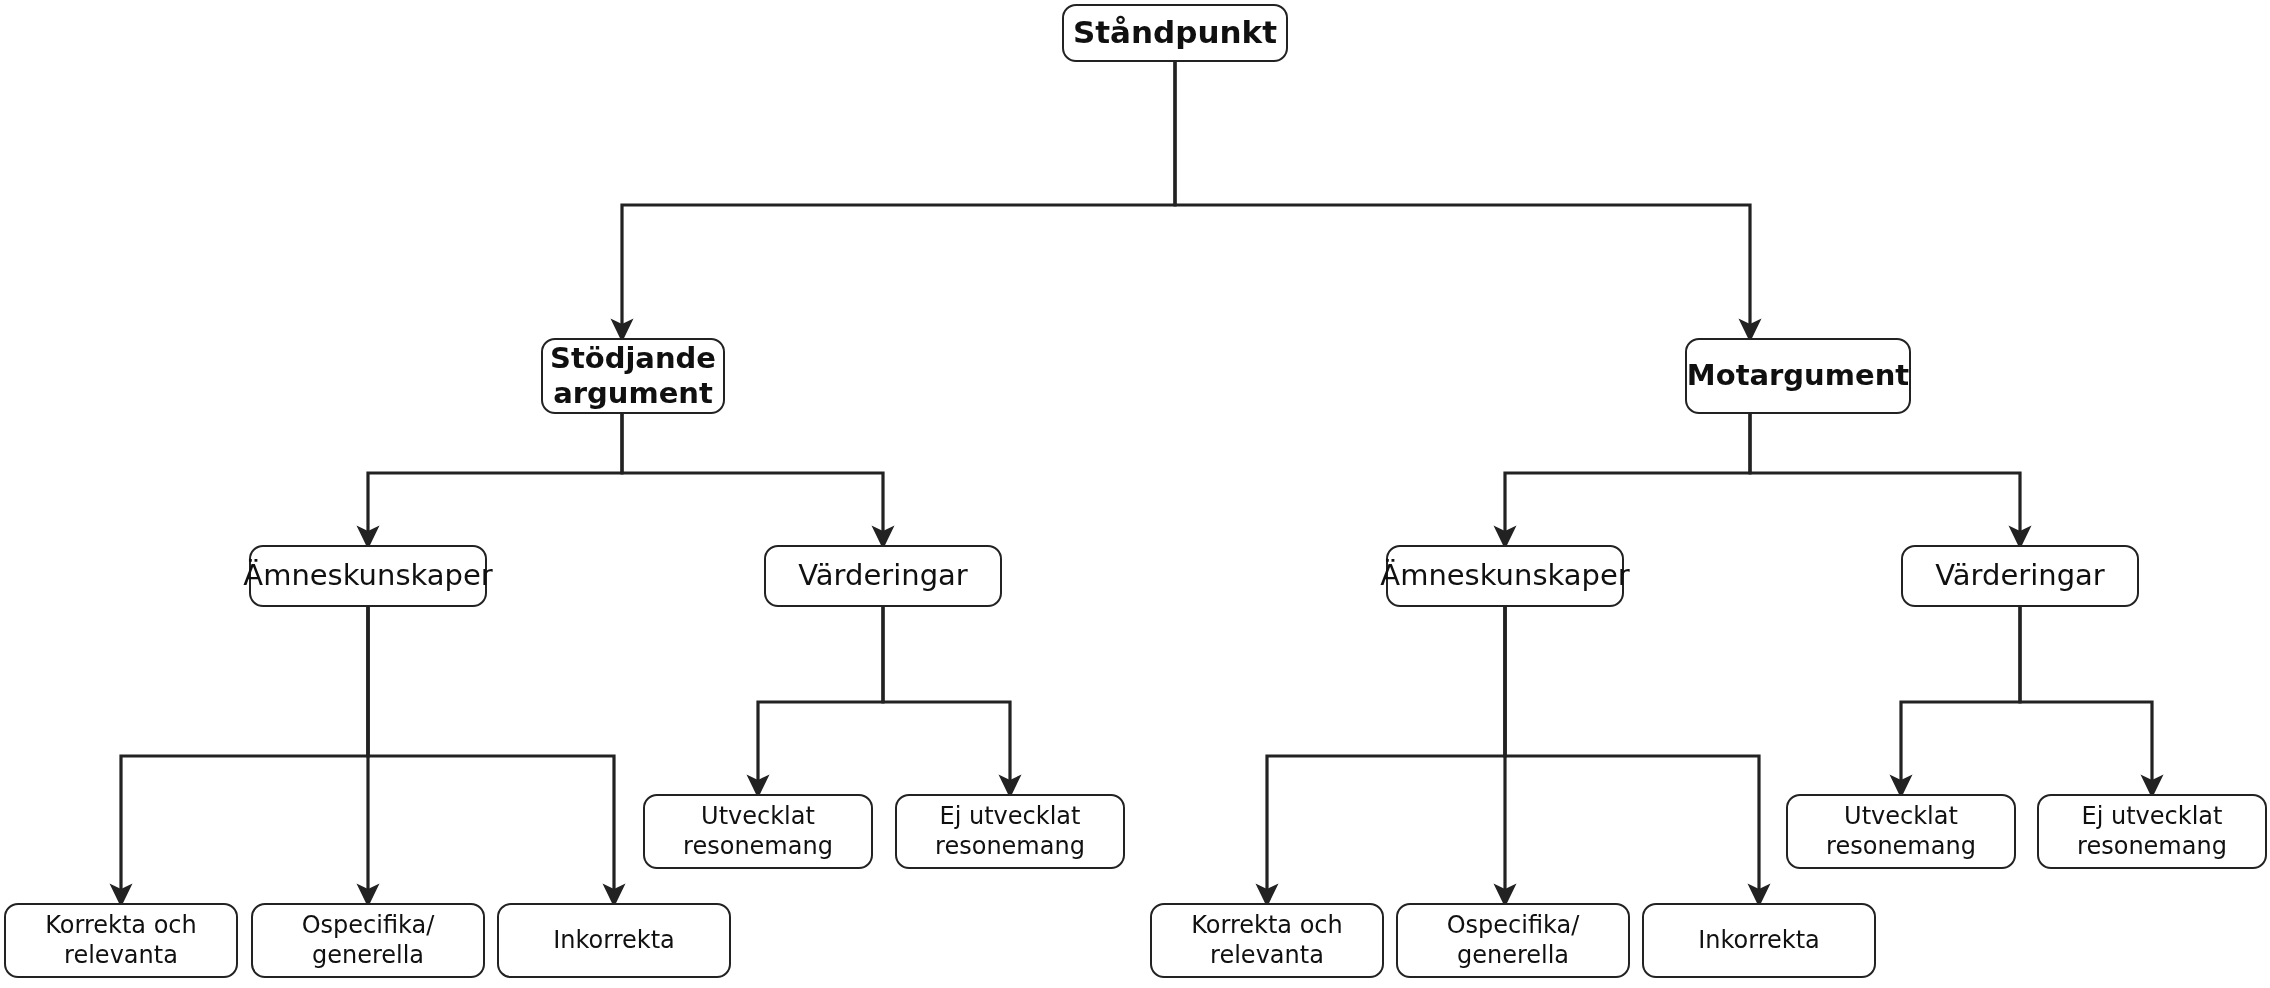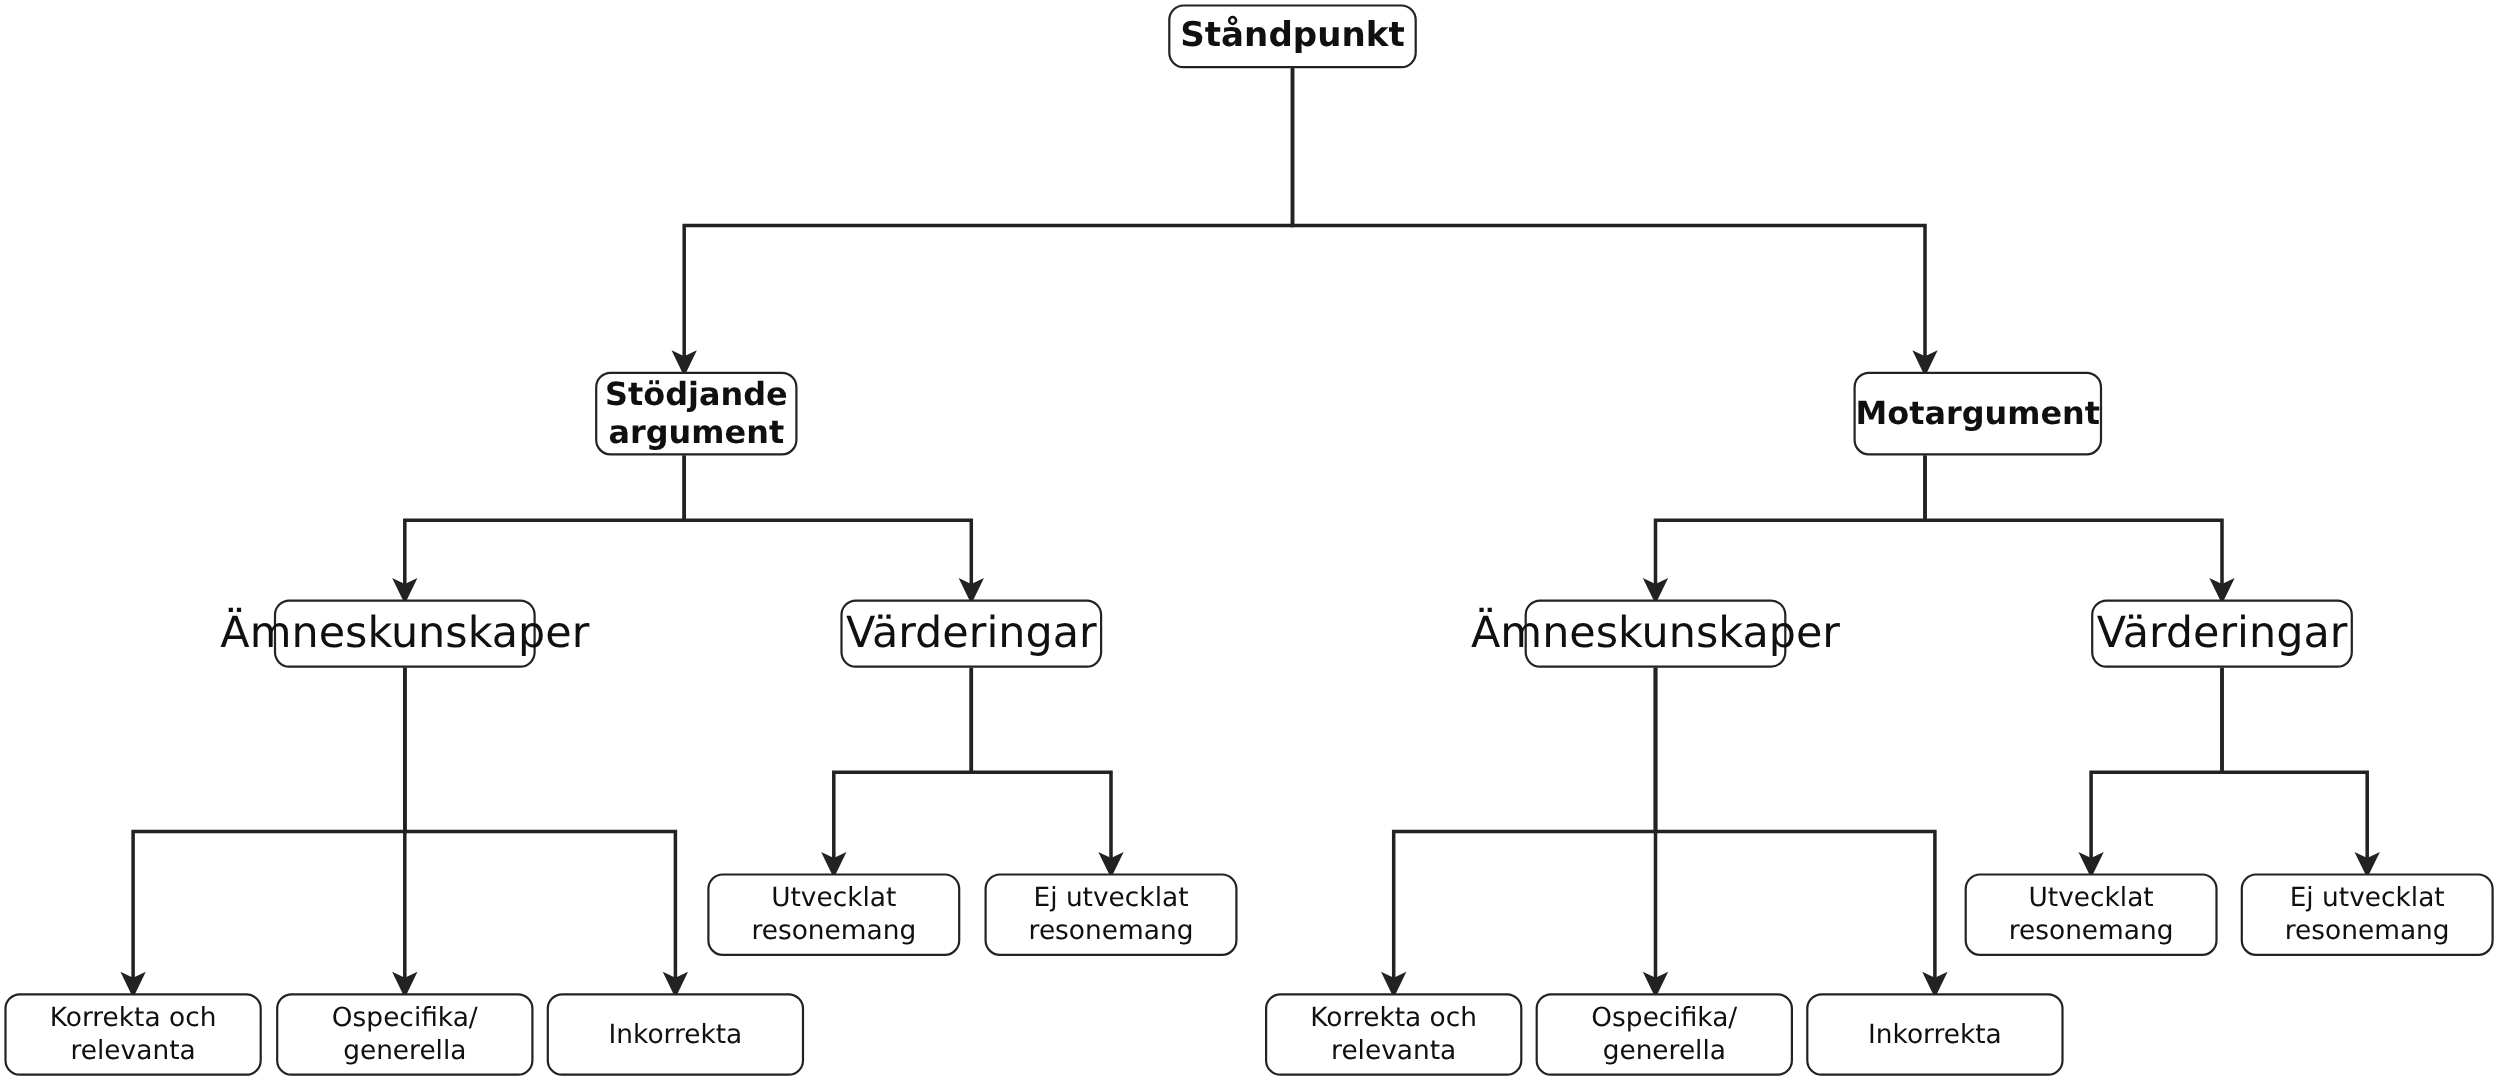--- a/index.html
+++ b/index.html
@@ -39,21 +39,21 @@
     color: #101010;
     line-height: 1.22;
     padding: 2px 12px;
   }
   .node .label {
     display: block;
     white-space: pre-line;
   }
   .lvl0 { font-size: 31px; font-weight: bold; }
   .lvl1 { font-size: 29px; font-weight: bold; }
-  .lvl2 { font-size: 39px; font-weight: normal; }
+  .lvl2 { font-size: 29px; font-weight: normal; }
   .lvl3 { font-size: 24px; font-weight: normal; }
 </style>
 </head>
 <body>
 
 <div id="canvas">
 
   <svg id="edges" viewBox="0 0 2270 988" xmlns="http://www.w3.org/2000/svg">
     <defs>
       <marker id="arrowhead" markerWidth="9" markerHeight="9" refX="4.2" refY="4.2" orient="auto" markerUnits="strokeWidth">

